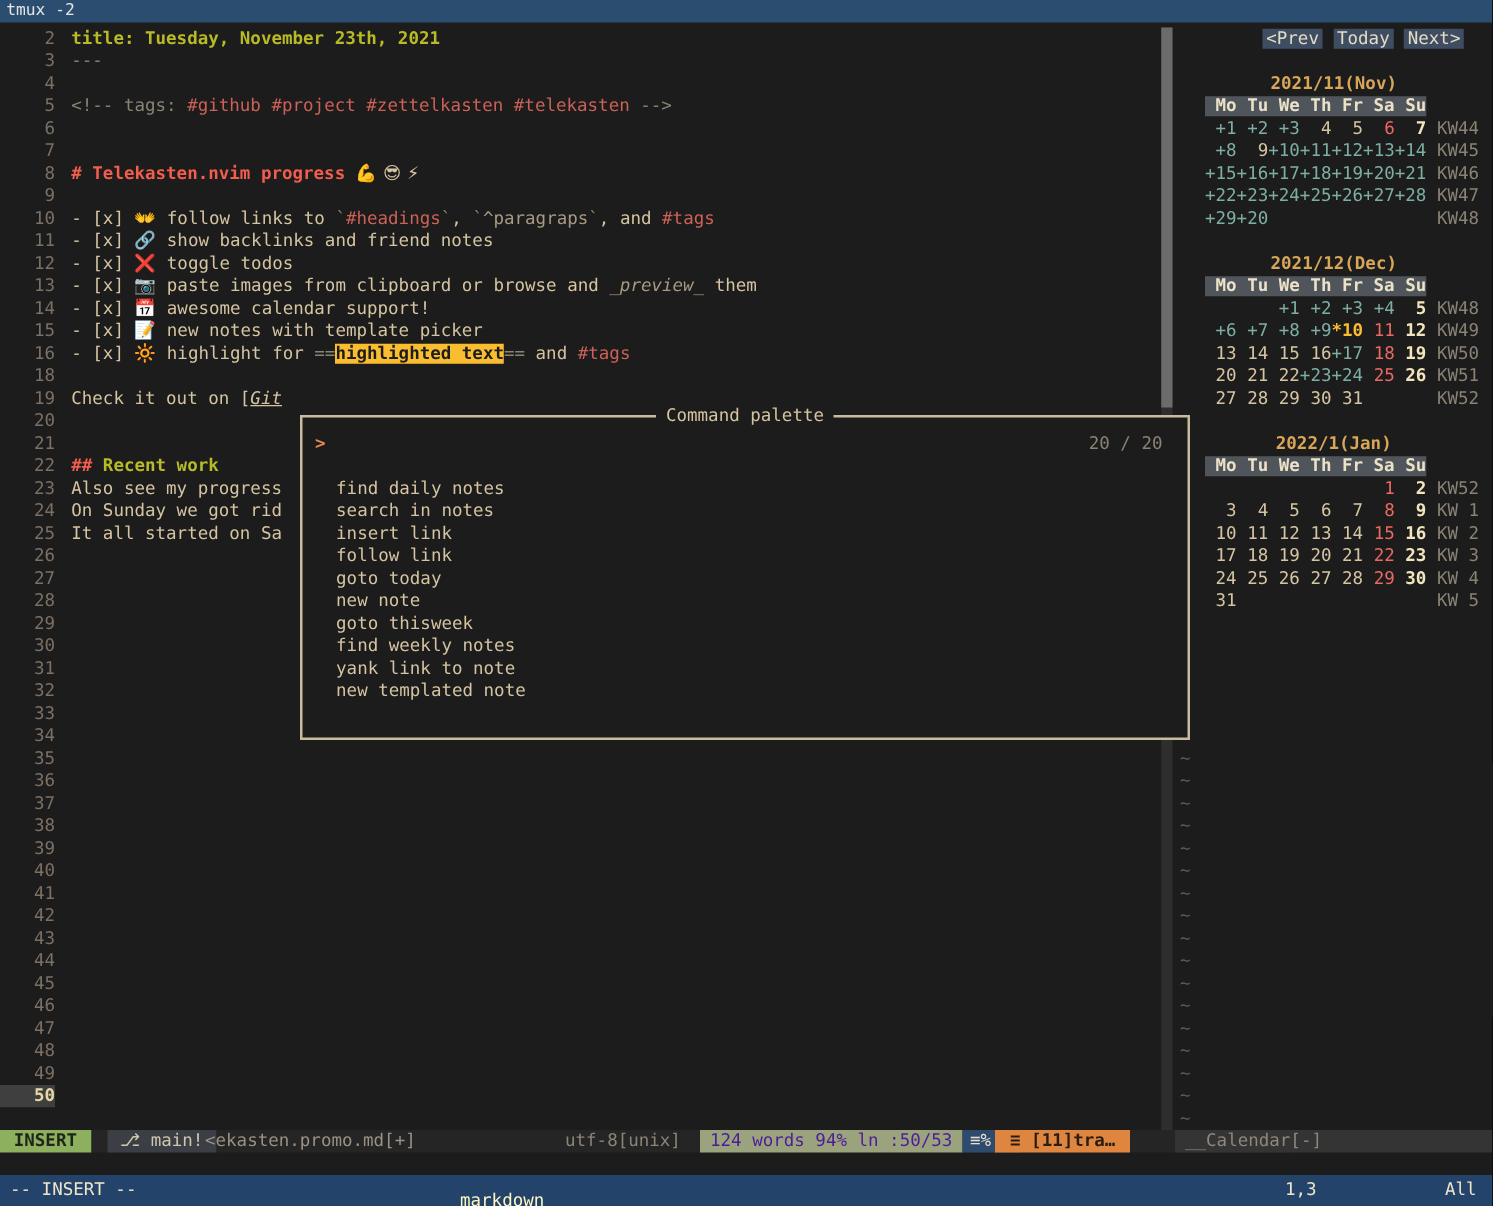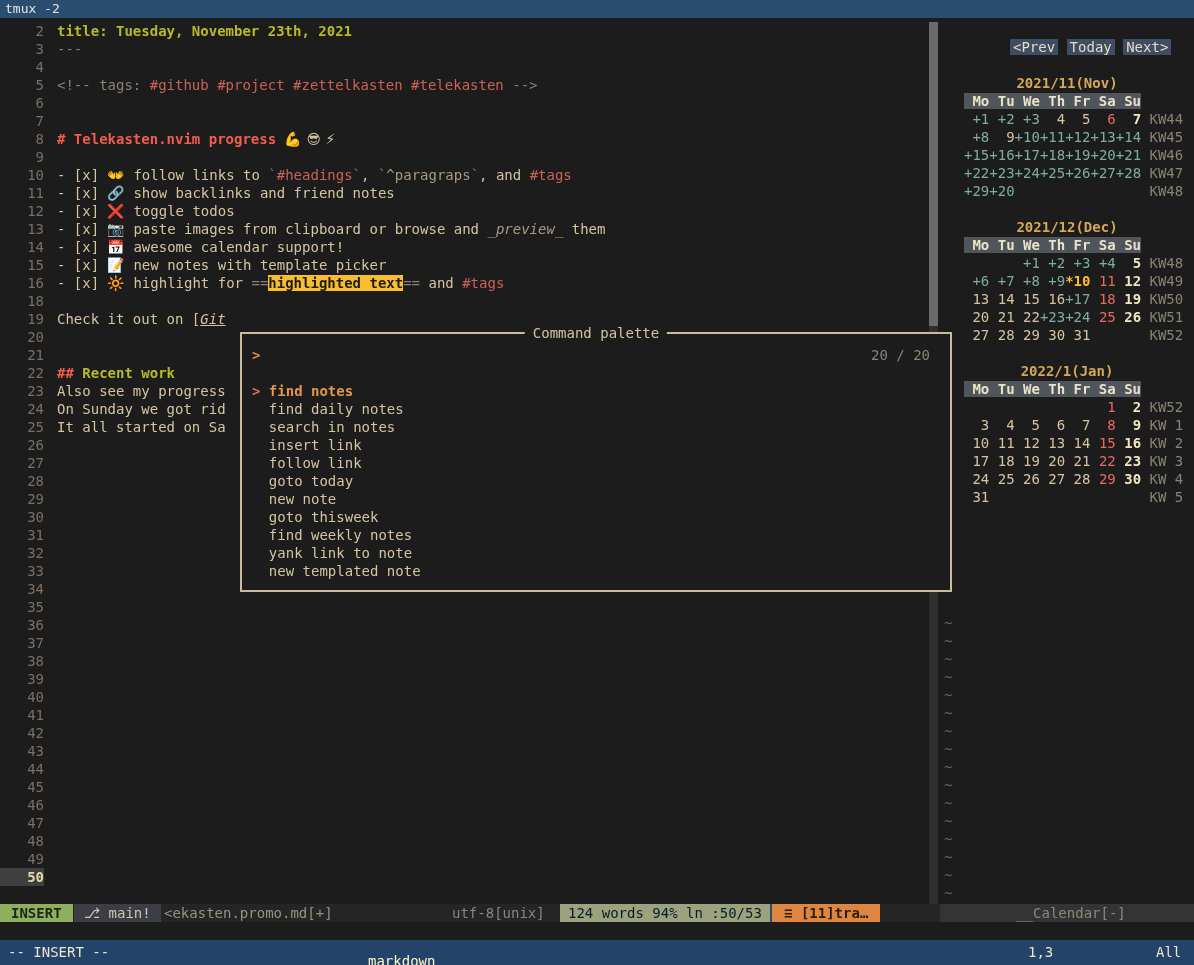--- a/index.html
+++ b/index.html
@@ -22,21 +22,21 @@
   .c-h2{color:#b8bb26;font-weight:bold;}
   .c-code{color:#a89984;}
   .c-em{color:#a89984;font-style:italic;}
   .c-mark{background:#fabd2f;color:#1c1c1c;font-weight:bold;}
   .c-link{color:#d5c4a1;text-decoration:underline;font-style:italic;}
   .emoji{font-family:"DejaVu Sans","DejaVu Sans Mono",monospace;}
   
   .sb-track{position:absolute;left:929px;top:22px;width:9px;height:882px;background:#2e2e2e;z-index:1;}
   .sb-thumb{position:absolute;left:0;top:0;width:9px;height:304px;background:#6b6b6b;}
   
-  .calendar{position:absolute;top:22px;left:940px;width:254px;z-index:2;margin-top:16px;}
+  .calendar{position:absolute;top:22px;left:940px;width:254px;z-index:2;}
   .cal-row{height:18px;line-height:18px;white-space:pre;overflow:hidden;}
   .cal-row.week,.cal-row.header{padding-left:24px;}
   .cal-row.nav{padding-left:70px;}
   .cal-row.title{text-align:center;color:#d8a657;font-weight:bold;}
   .cal-btn{background:#3f4d63;color:#e4dcc4;padding:0 3px;}
   .cal-hdr-wrap{background:#4f555b;color:#ece2c8;font-weight:bold;}
   .d-plus{color:#7daea3;}
   .d-norm{color:#d5c4a1;}
   .d-sat{color:#ea6962;}
   .d-sun{color:#f2e5bc;font-weight:bold;}
@@ -49,30 +49,30 @@
            border:2px solid #c9bc9c;box-sizing:border-box;z-index:10;}
   .pp-title{position:absolute;top:-10px;left:50%;transform:translateX(-50%);background:#1c1c1c;
             padding:0 8px;color:#d5c4a1;white-space:pre;}
   .pp-prompt{position:absolute;top:12px;left:10px;color:#e78a4e;font-weight:bold;white-space:pre;}
   .pp-counter{position:absolute;top:12px;right:20px;color:#8a8374;white-space:pre;}
   .pp-items{position:absolute;top:48px;left:10px;right:10px;}
   .pp-item{height:18px;line-height:18px;white-space:pre;color:#d5c4a1;}
   .pp-item .caret{color:#ea6962;font-weight:bold;}
   .pp-item.sel .lbl{color:#e5954c;font-weight:bold;}
   
-  .statusline{position:absolute;top:904px;left:0;width:1034px;height:18px;background:#252525;z-index:3;text-align:center;}
+  .statusline{position:absolute;top:904px;left:0;width:1034px;height:18px;background:#252525;z-index:3;}
   .sl{position:absolute;top:0;height:18px;line-height:18px;white-space:pre;}
   .sl-mode{left:0;padding:0 11px;background:#8cb05e;color:#1e2418;font-weight:bold;}
-  .sl-branch{left:74px;padding:0 10px;background:#3b3e44;color:#cfc6ae;}
+  .sl-branch{left:86px;padding:0 10px;background:#3b3e44;color:#cfc6ae;}
   .sl-file{left:156px;padding:0 8px;color:#9a9183;}
   .sl-ft{left:368px;color:#fef9c3;margin-top:48px;}
   .sl-enc{left:452px;color:#8b8578;}
-  .sl-words{left:560px;padding:0 8px;background:#9aa37e;color:#0f172a;}
+  .sl-words{left:560px;padding:0 8px;background:#9aa37e;color:#4c1d95;}
   .sl-pos{left:770px;padding:0 6px;background:#2e4a6d;color:#e6e0cc;}
-  .sl-tabs{left:772px;padding:0 12px;background:#de8540;color:#2a1d10;font-weight:bold;}
+  .sl-tabs{left:796px;padding:0 12px;background:#de8540;color:#2a1d10;font-weight:bold;}
   .sl-cal{left:940px;width:254px;padding-left:8px;background:#343434;color:#8f877a;box-sizing:border-box;}
   
   .cmdline{position:absolute;top:922px;left:0;width:100%;height:18px;line-height:18px;color:#d3c6a6;
            padding-left:3px;box-sizing:border-box;white-space:pre;}
   .modeline{position:absolute;top:940px;left:0;width:100%;height:25px;background:#24436b;
             color:#efe5c7;line-height:25px;}
   .ml-mode{position:absolute;left:8px;font-weight:normal;}
   .ml-cur{position:absolute;left:1028px;}
   .ml-all{position:absolute;left:1156px;}
 </style>
@@ -190,21 +190,20 @@
       <div class="cal-row tilde"><span class="tilde">~</span></div>
       <div class="cal-row tilde"><span class="tilde">~</span></div>
       <div class="cal-row tilde"><span class="tilde">~</span></div>
     </div>
 
   <div class="palette">
     <div class="pp-title">Command palette</div>
     <div class="pp-prompt">&gt;</div>
     <div class="pp-counter">20 / 20</div>
     <div class="pp-items">
-        <div class="pp-item sel"><span class="caret">&gt; </span><span class="lbl">find notes</span></div>
         <div class="pp-item"><span class="caret">  </span><span class="lbl">find daily notes</span></div>
         <div class="pp-item"><span class="caret">  </span><span class="lbl">search in notes</span></div>
         <div class="pp-item"><span class="caret">  </span><span class="lbl">insert link</span></div>
         <div class="pp-item"><span class="caret">  </span><span class="lbl">follow link</span></div>
         <div class="pp-item"><span class="caret">  </span><span class="lbl">goto today</span></div>
         <div class="pp-item"><span class="caret">  </span><span class="lbl">new note</span></div>
         <div class="pp-item"><span class="caret">  </span><span class="lbl">goto thisweek</span></div>
         <div class="pp-item"><span class="caret">  </span><span class="lbl">find weekly notes</span></div>
         <div class="pp-item"><span class="caret">  </span><span class="lbl">yank link to note</span></div>
         <div class="pp-item"><span class="caret">  </span><span class="lbl">new templated note</span></div>

